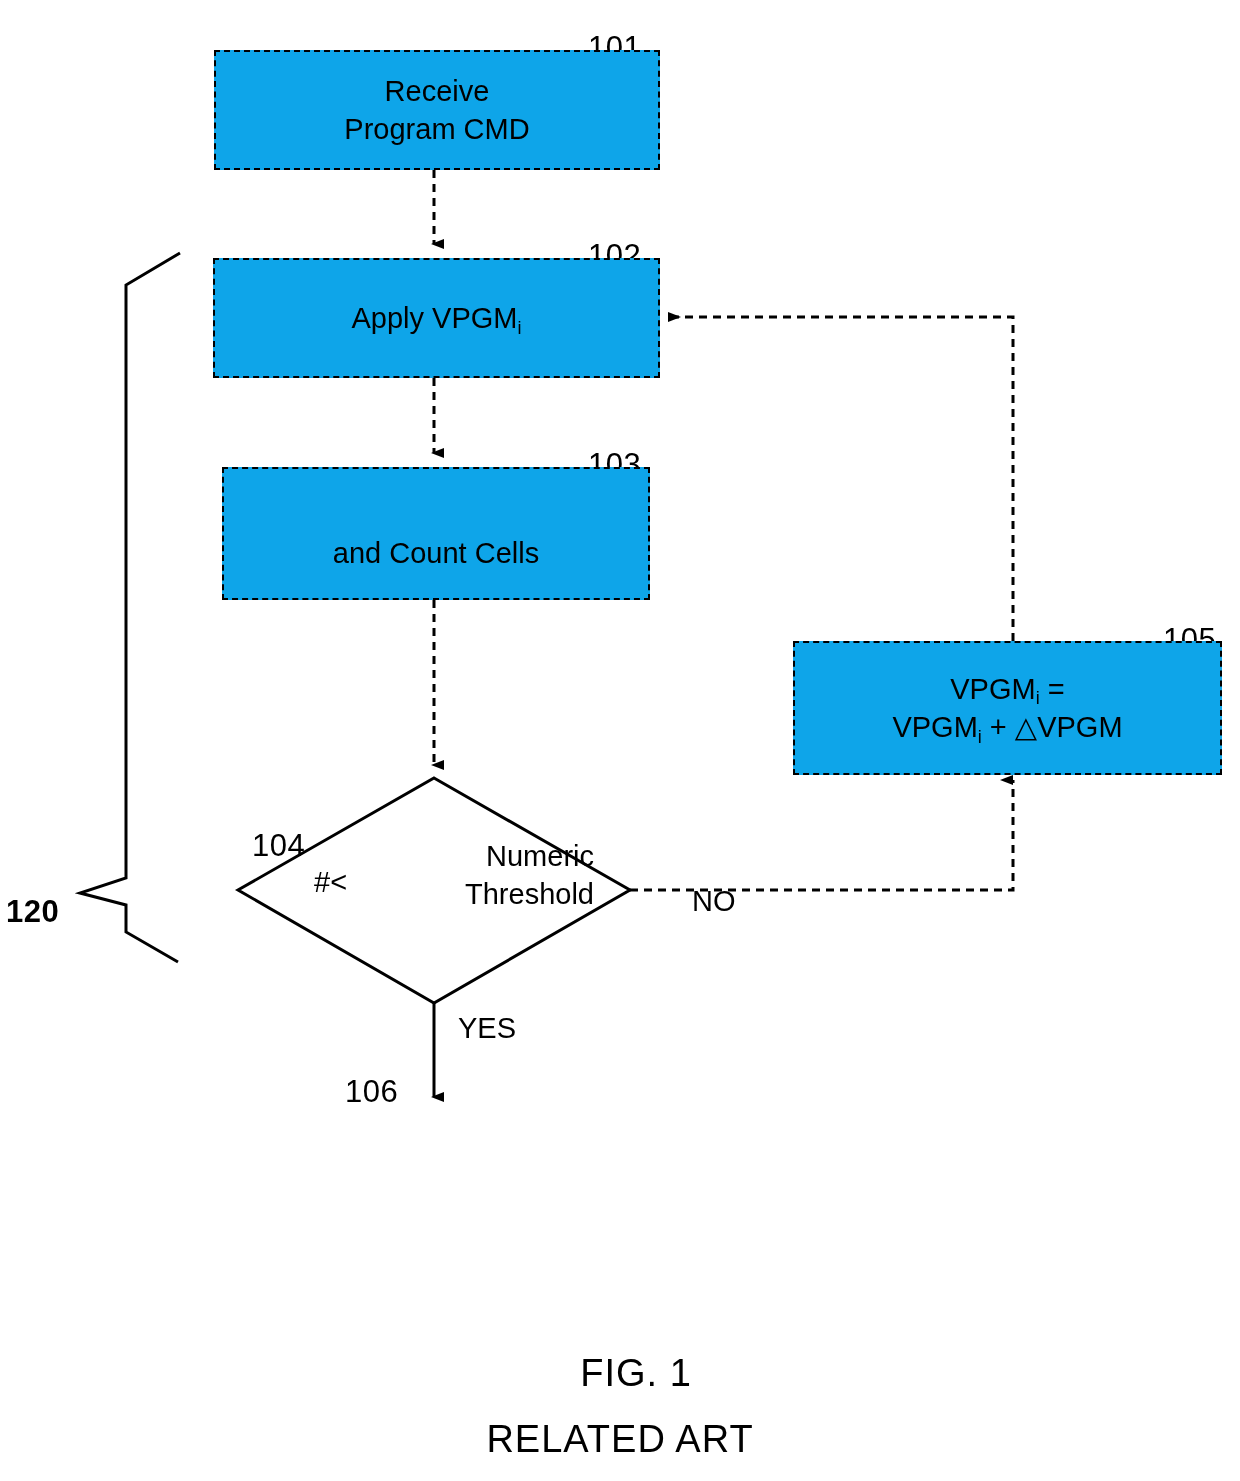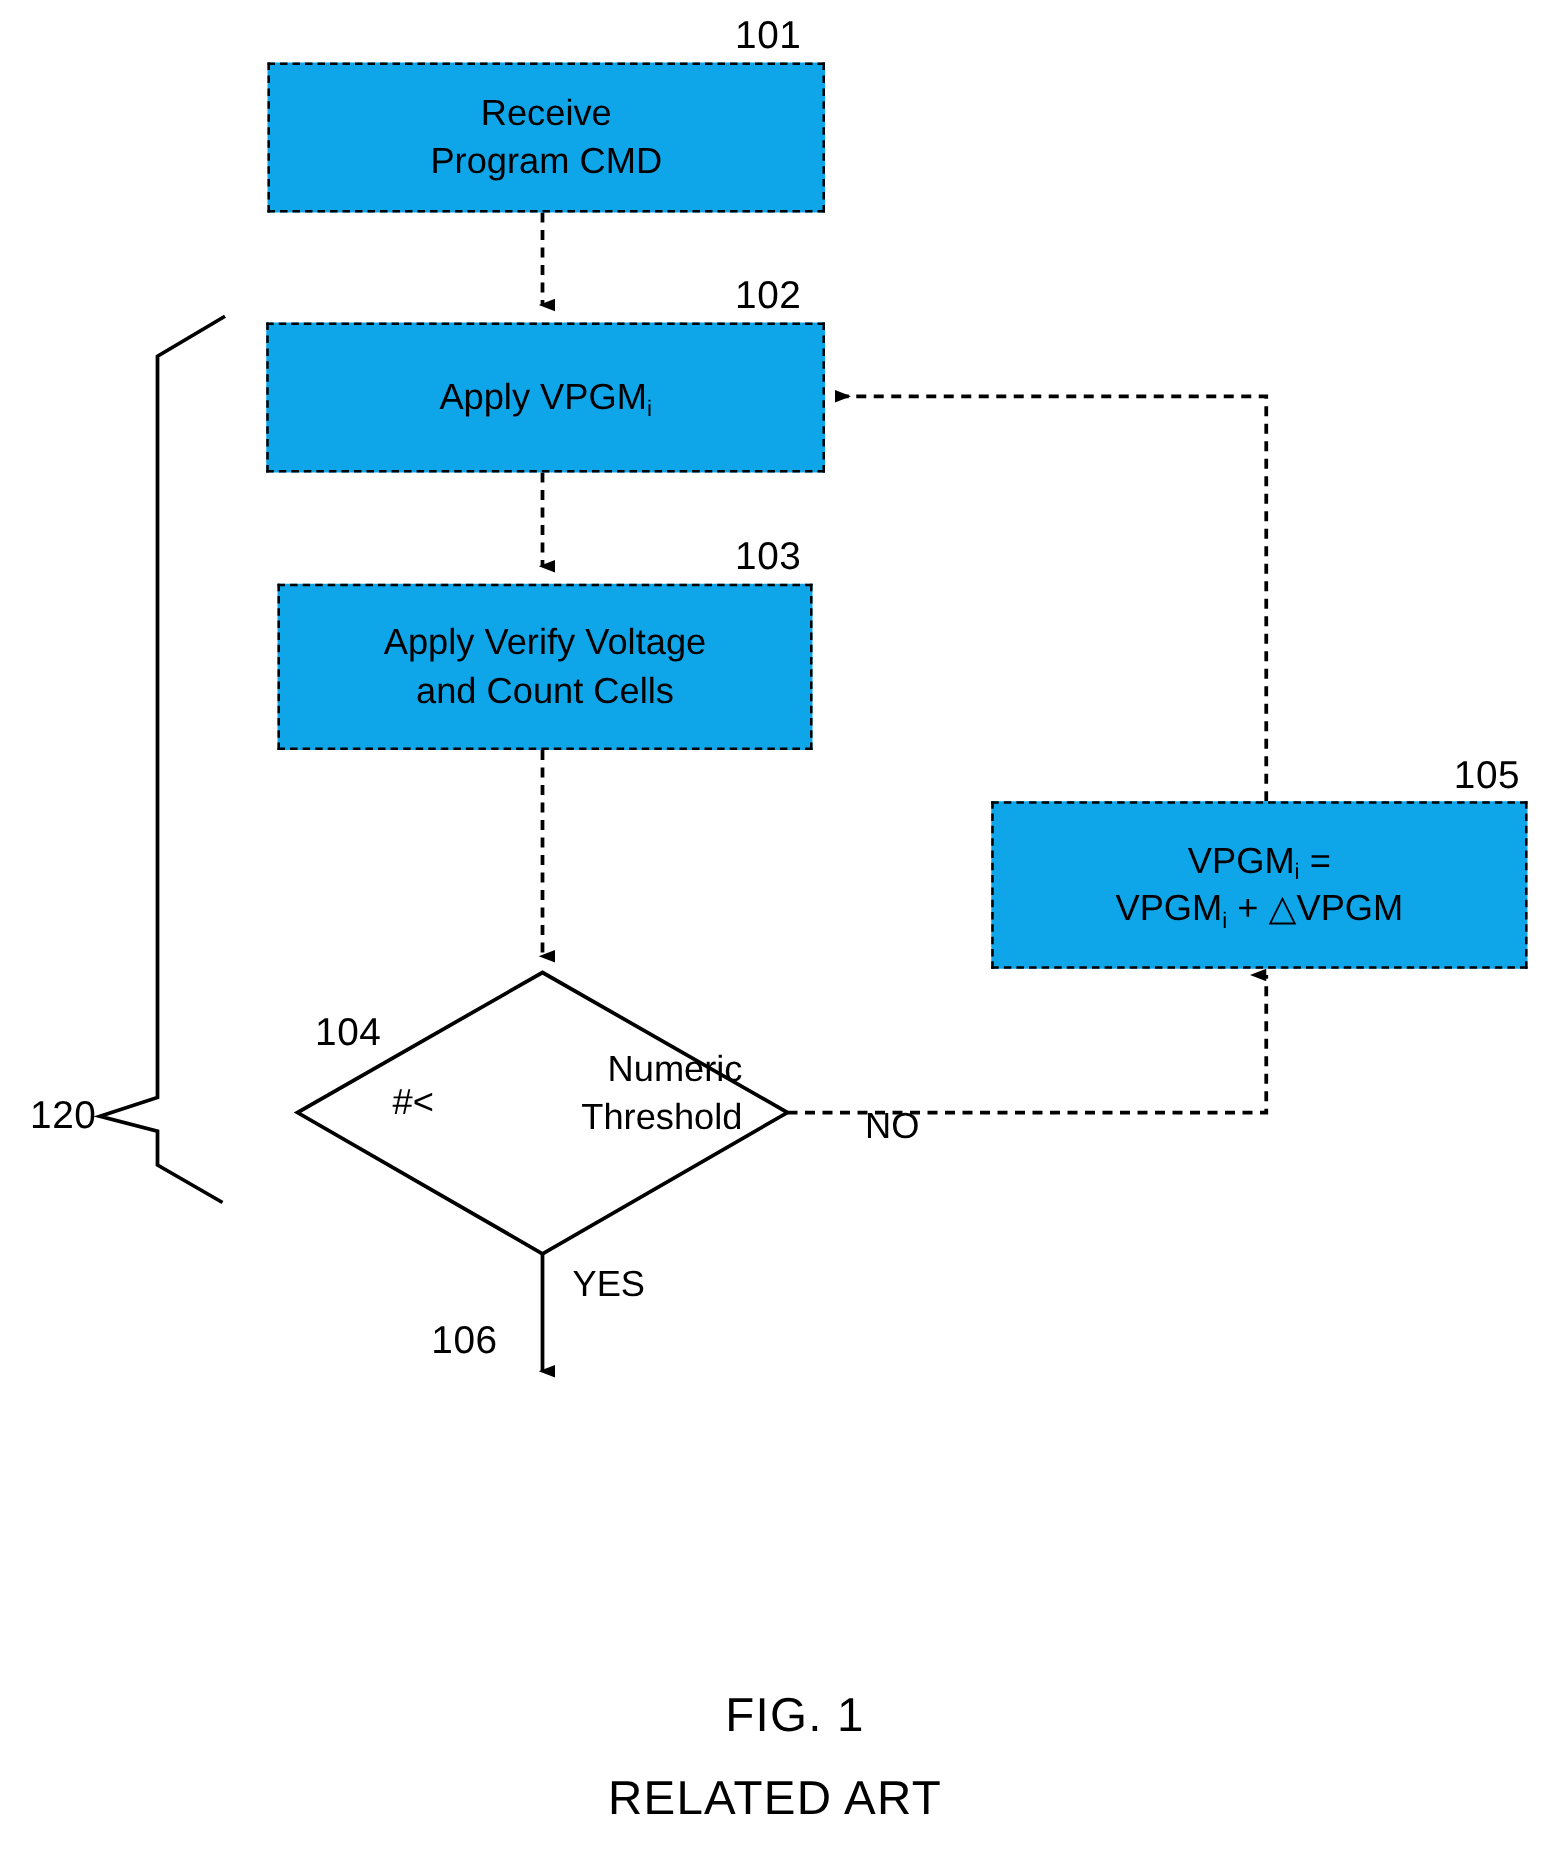--- a/index.html
+++ b/index.html
@@ -41,20 +41,21 @@
     white-space: pre-line;
   }
   .node-box .formula {
     display: block;
   }
   .ref-label {
     position: absolute;
     font-size: 31px;
     letter-spacing: 0.5px;
     white-space: nowrap;
+    margin-top: 20px;
   }
   .edge-label {
     position: absolute;
     font-size: 29px;
     white-space: nowrap;
   }
   .diamond-text {
     position: absolute;
     text-align: right;
     font-size: 29px;
@@ -121,35 +122,35 @@
     <div><span>Receive</span><br><span>Program CMD</span></div>
   </div>
 
   <div class="ref-label" style="left:588px; top:218px;">102</div>
   <div class="node-box" style="left:213px; top:258px; width:447px; height:120px;">
     <div><span>Apply VPGM</span><sub>i</sub></div>
   </div>
 
   <div class="ref-label" style="left:588px; top:427px;">103</div>
   <div class="node-box" style="left:222px; top:467px; width:428px; height:133px;">
-    <div><span>Apply Verify Voltage</span><br><span>and Count Cells</span></div>
+    <div><br><span>and Count Cells</span></div>
   </div>
 
   <div class="ref-label" style="left:252px; top:808px;">104</div>
   <div class="diamond-op" style="left:314px; top:866px;">#&lt;</div>
   <div class="diamond-text" style="left:334px; top:838px; width:260px;"><span>Numeric</span><br><span>Threshold</span></div>
 
   <div class="ref-label" style="left:1163px; top:602px;">105</div>
   <div class="node-box" style="left:793px; top:641px; width:429px; height:134px;">
     <div><span class="formula"><span>VPGM</span><sub>i</sub><span> =</span></span><span class="formula"><span>VPGM</span><sub>i</sub><span> + △VPGM</span></span></div>
   </div>
 
   <div class="edge-label" style="left:692px; top:845px;margin-top:40px;">NO</div>
   <div class="edge-label" style="left:458px; top:1012px;">YES</div>
 
   <div class="ref-label" style="left:345px; top:1054px;">106</div>
 
-  <div class="ref-label" style="left:24px; top:874px;">120</div>
+  <div class="ref-label" style="left:6px; top:874px;font-weight:bold;">120</div>
 
   <div class="fig-caption" style="left:0; top:1352px;padding-left:16px;">FIG. 1</div>
   <div class="fig-caption" style="left:0; top:1418px;">RELATED ART</div>
 
 </div>
 
 </body></html>

